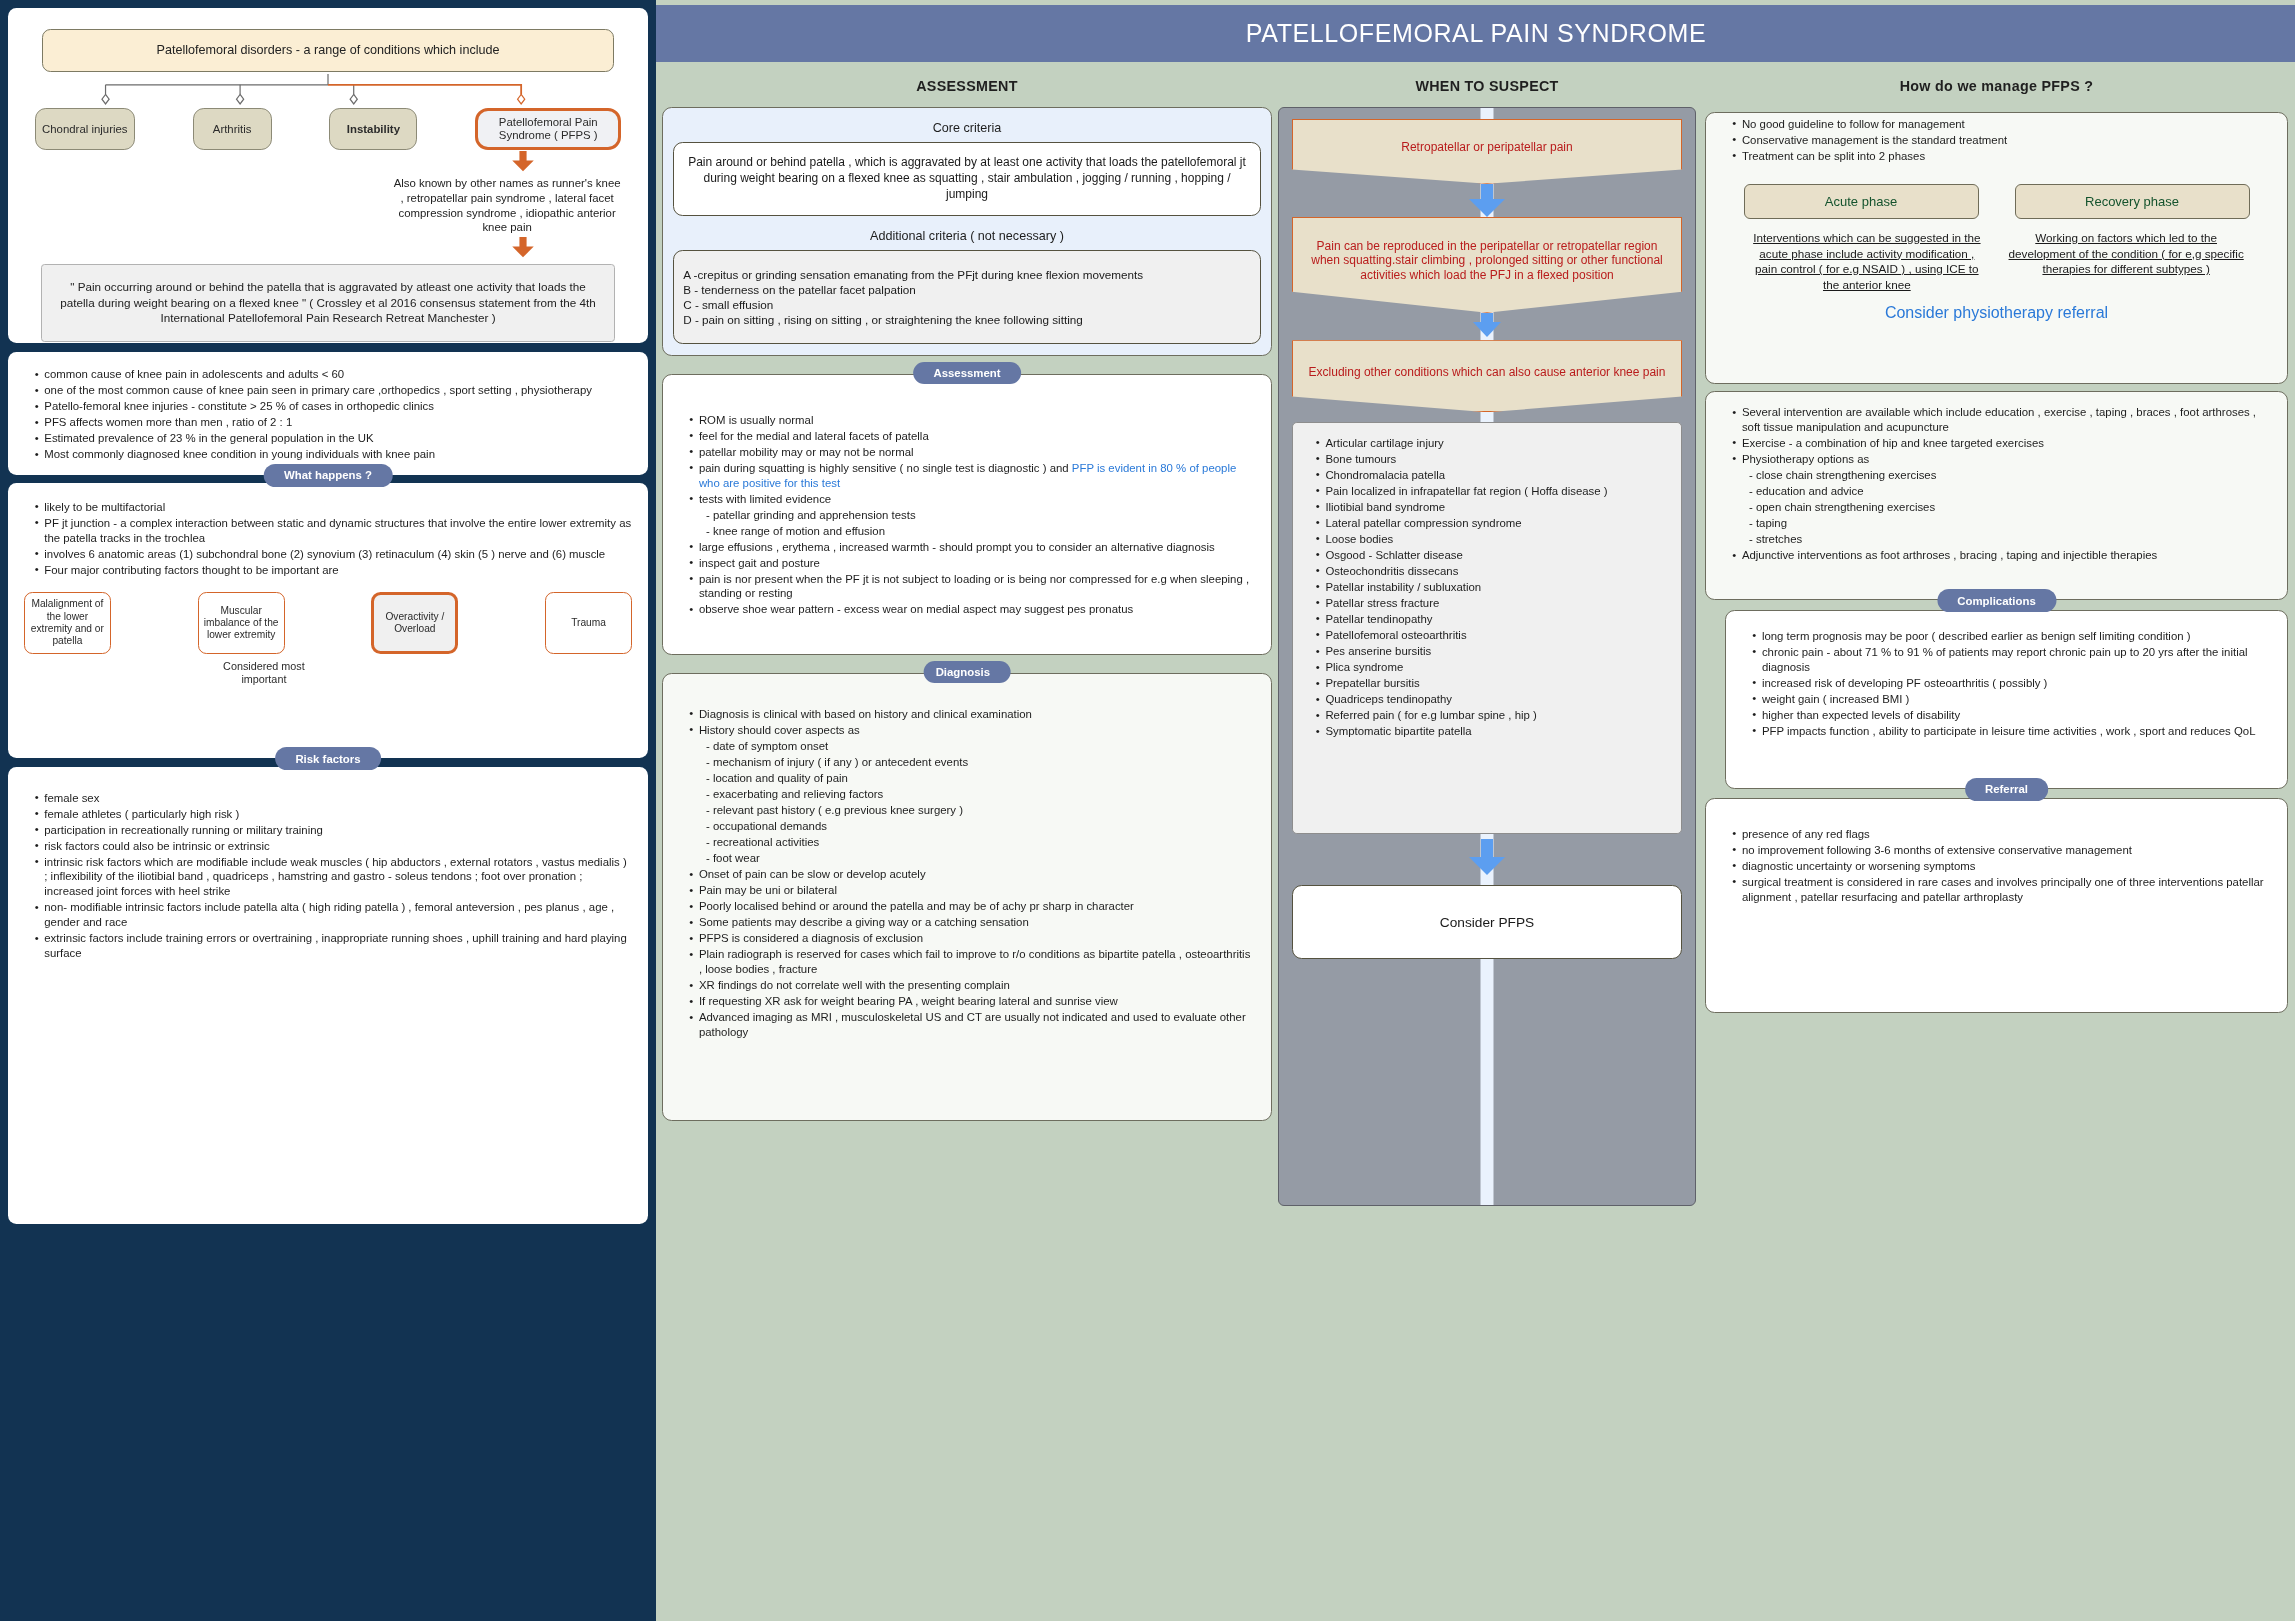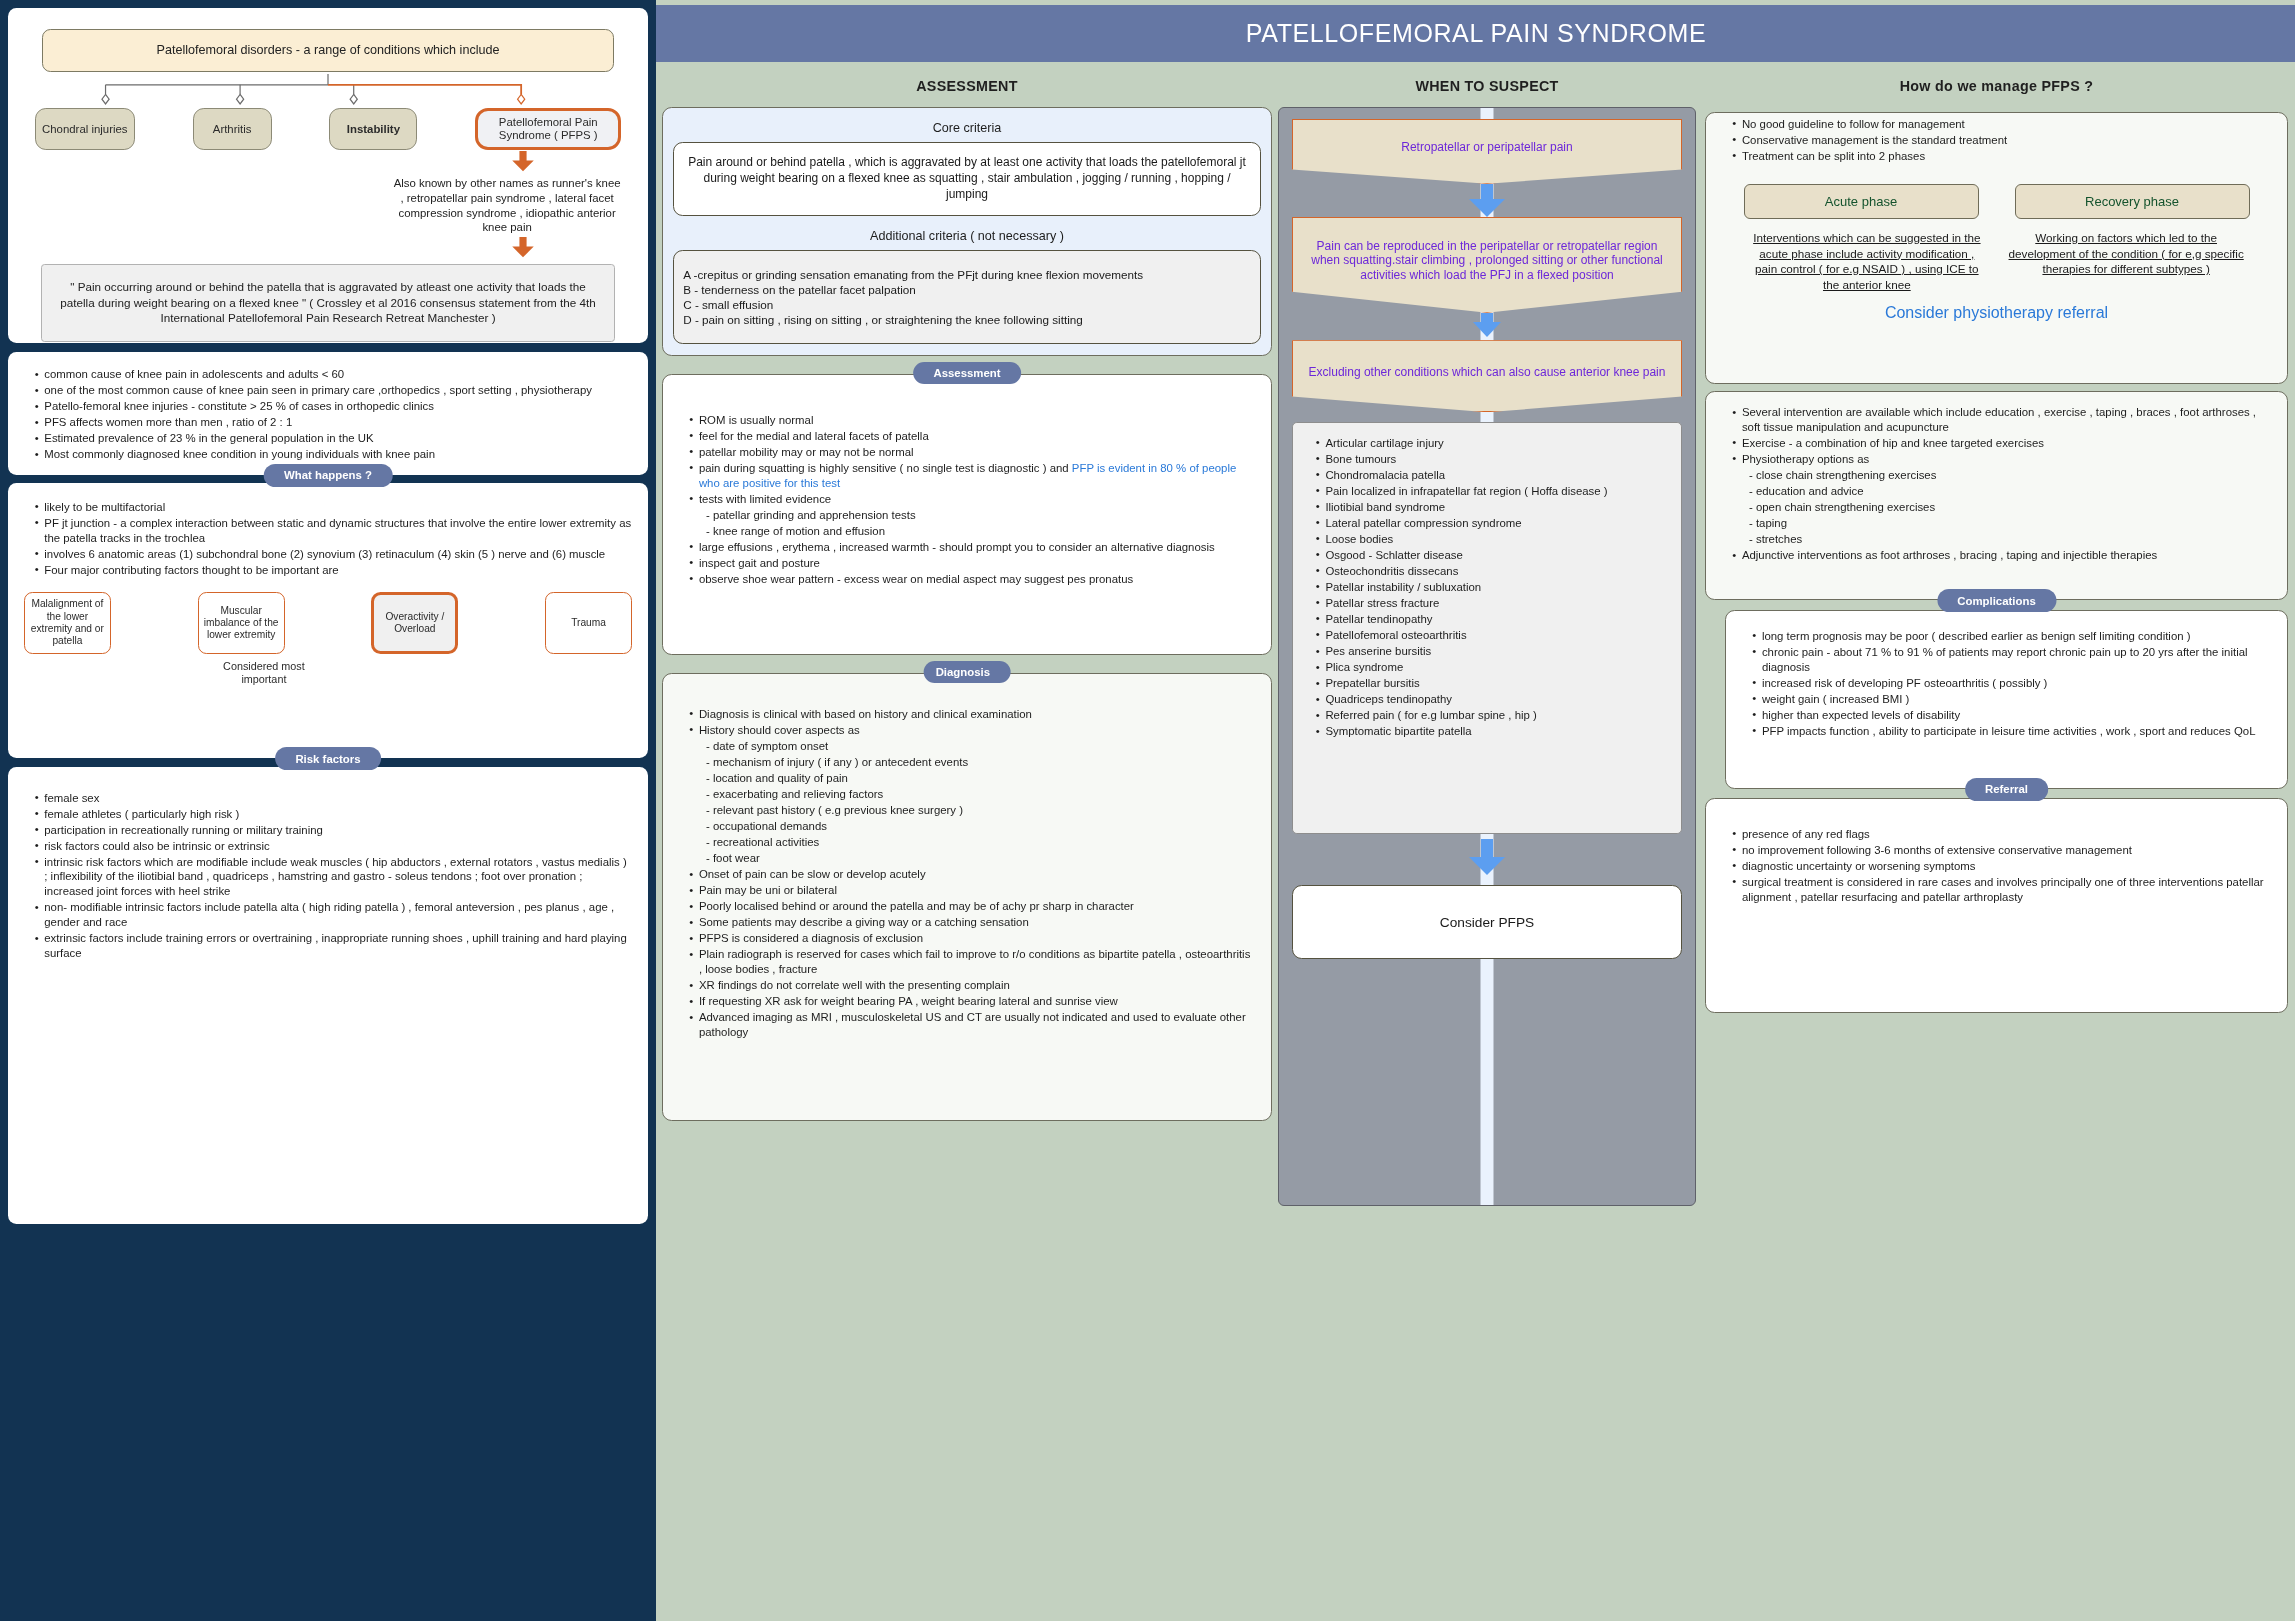--- a/index.html
+++ b/index.html
@@ -167,21 +167,21 @@
   
   .grey-flow{
     background:#959ba5;border:0.6px solid #5f6169;border-radius:6px;
     margin-top:13px;padding:10.8px 13px 15.5px 13px;box-sizing:border-box;
     height:1099px;position:relative;
   }
   .chev{
     background:#e8e0ca;border:1.2px solid #d4652a;
     box-sizing:border-box;
     display:flex;align-items:center;justify-content:center;
-    text-align:center;font-size:12px;line-height:1.22;color:#6d28d9;
+    text-align:center;font-size:12px;line-height:1.22;color:#b91c1c;
     padding:9.6px 9.6px 18px 9.6px;
     clip-path:polygon(0 0,100% 0,100% 78%,50% 100%,0 78%);
   }
   .blue-arrow{
     width:36px;height:33px;margin:0 auto;
     position:relative;
   }
   .ba-shaft{position:absolute;left:12px;top:0;width:12px;height:18px;background:#5c9ef0;}
   .ba-head{
     position:absolute;left:0;top:15.5px;width:0;height:0;
@@ -354,20 +354,21 @@
       <ul class="bl" style="margin-top:13px;">
           <li>ROM is usually normal</li>
           <li>feel for the medial and lateral facets of patella</li>
           <li>patellar mobility may or may not be normal</li>
           <li>pain during squatting is highly sensitive ( no single test is diagnostic ) and <span class="blue-text">PFP is evident in 80 % of people who are positive for this test</span></li>
           <li>tests with limited evidence</li>
           <li class="sub">- patellar grinding and apprehension tests</li>
           <li class="sub">- knee range of motion and effusion</li>
           <li>large effusions , erythema , increased warmth - should prompt you to consider an alternative diagnosis</li>
           <li>inspect gait and posture</li>
+          <li>pain is nor present when the PF jt is not subject to loading or is being nor compressed for e.g when sleeping , standing or resting</li>
           <li>observe shoe wear pattern - excess wear on medial aspect may suggest pes pronatus</li>
         </ul>
     </div>
 
     <div class="panel panel-offwhite" style="height:448px;">
       <div class="pill" style="top:-13px;padding-left:12px;">Diagnosis</div>
       <ul class="bl" style="margin-top:8.4px;">
           <li>Diagnosis is clinical with based on history and clinical examination</li>
           <li>History should cover aspects as</li>
           <li class="sub">- date of symptom onset</li>

